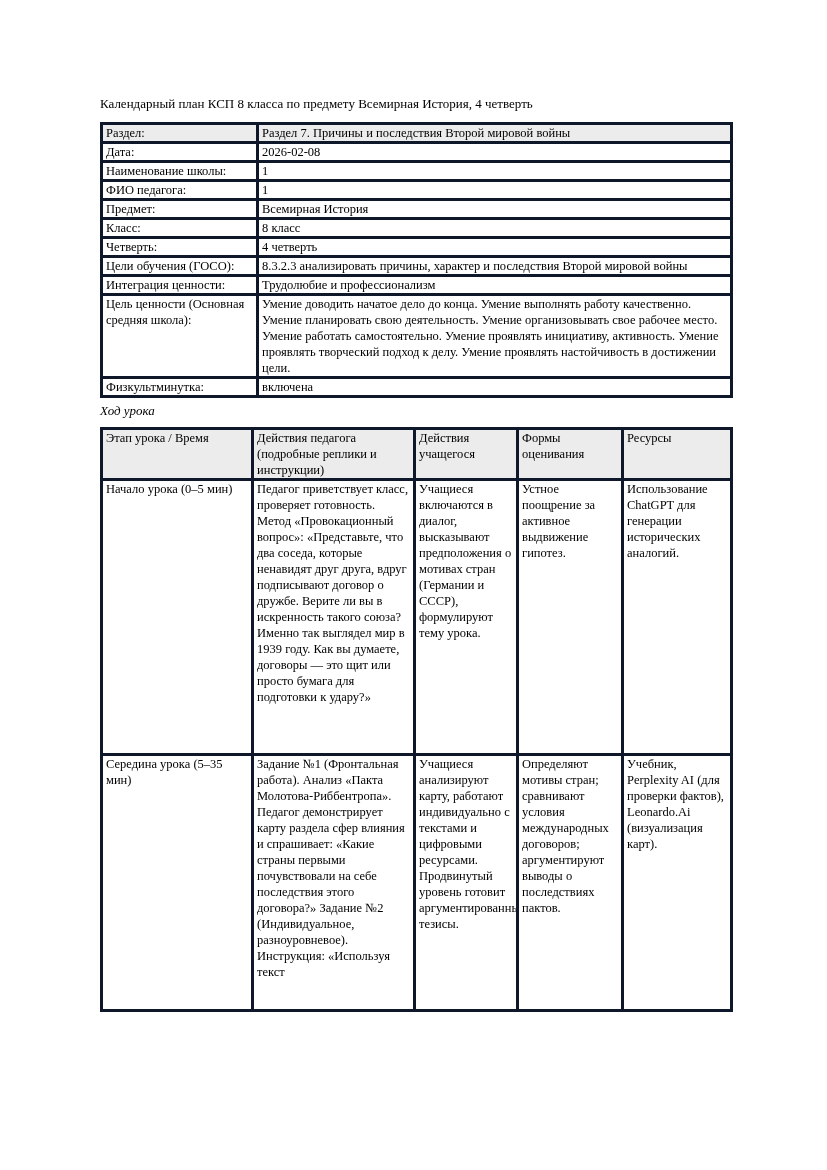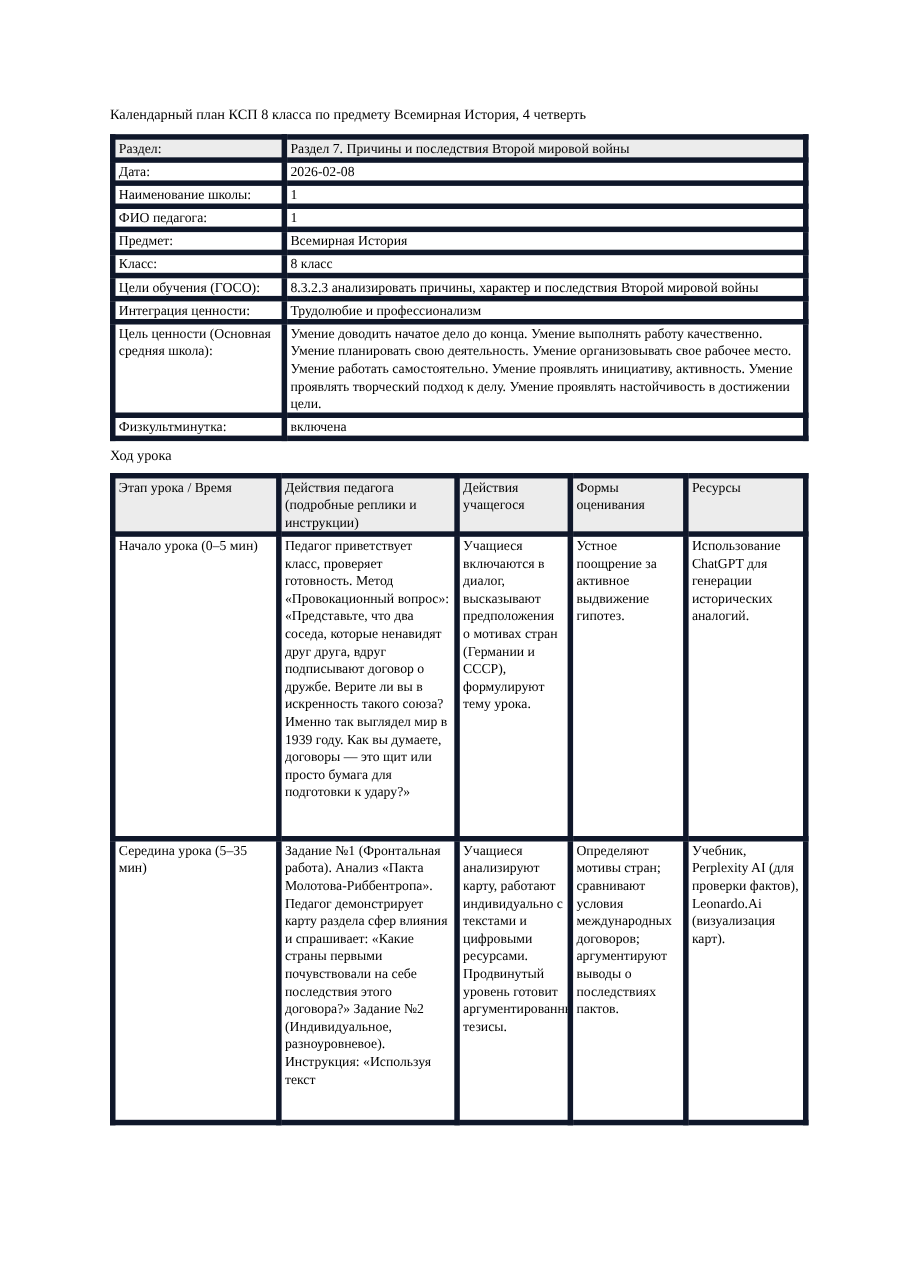--- a/index.html
+++ b/index.html
@@ -33,35 +33,36 @@
     white-space: nowrap;
   }
   table {
     border-collapse: collapse;
     table-layout: fixed;
     width: 630px;
     font-size: 12.5px;
     line-height: 16px;
   }
   td, th {
-    border: 5px solid #0f172a;
+    border: 3px solid #0f172a;
     padding: 0 3px;
     vertical-align: top;
     text-align: left;
     font-weight: normal;
     overflow: hidden;
   }
   .info-table tr.shaded td,
   .flow-table thead th {
     background: #ececec;
   }
   .section-label {
     font-size: 13px;
     line-height: 16px;
     margin: 5px 0 8px 0;
+    font-style: italic;
   }
   .flow-table tbody tr:nth-child(1) td { height: 272px; }
   .flow-table tbody tr:nth-child(2) td { height: 253px; }
 </style>
 </head>
 <body>
 
 <div class="page">
   <div class="content">
 
@@ -89,20 +90,24 @@
             <td>ФИО педагога:</td>
             <td>1</td>
           </tr>
           <tr>
             <td>Предмет:</td>
             <td>Всемирная История</td>
           </tr>
           <tr>
             <td>Класс:</td>
             <td>8 класс</td>
+          </tr>
+          <tr>
+            <td>Четверть:</td>
+            <td>4 четверть</td>
           </tr>
           <tr>
             <td>Цели обучения (ГОСО):</td>
             <td>8.3.2.3 анализировать причины, характер и последствия Второй мировой войны</td>
           </tr>
           <tr>
             <td>Интеграция ценности:</td>
             <td>Трудолюбие и профессионализм</td>
           </tr>
           <tr>

